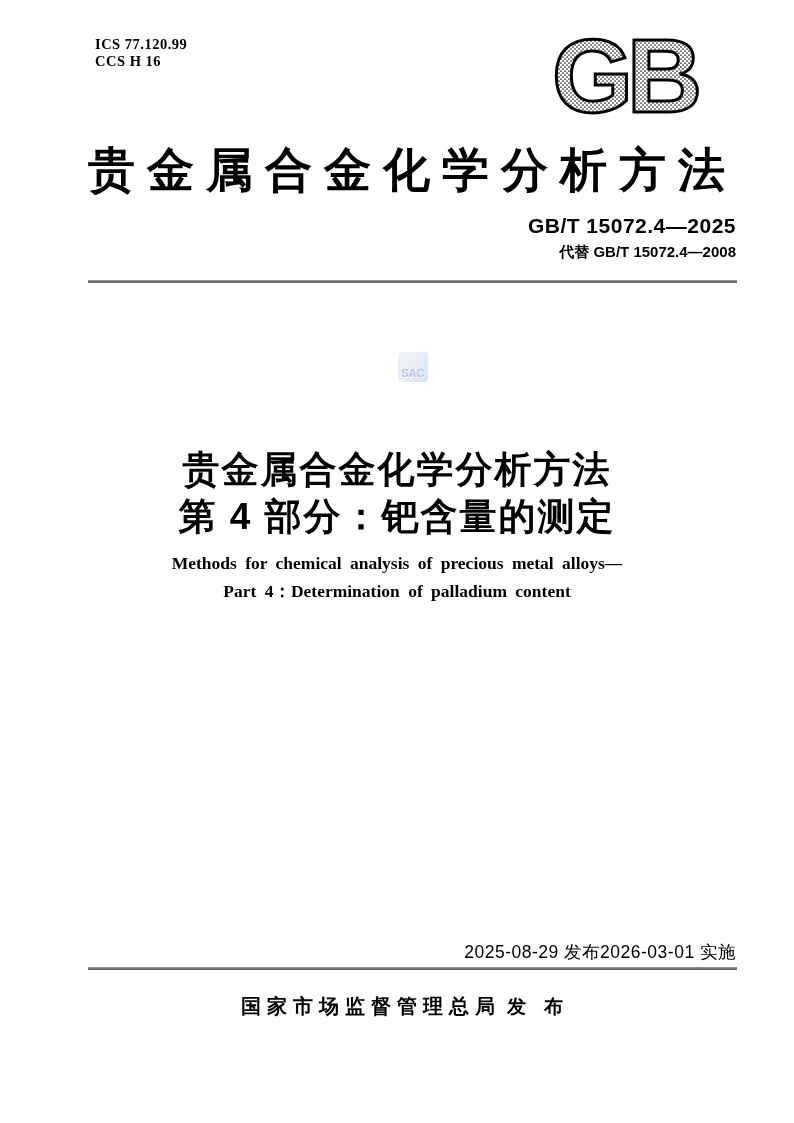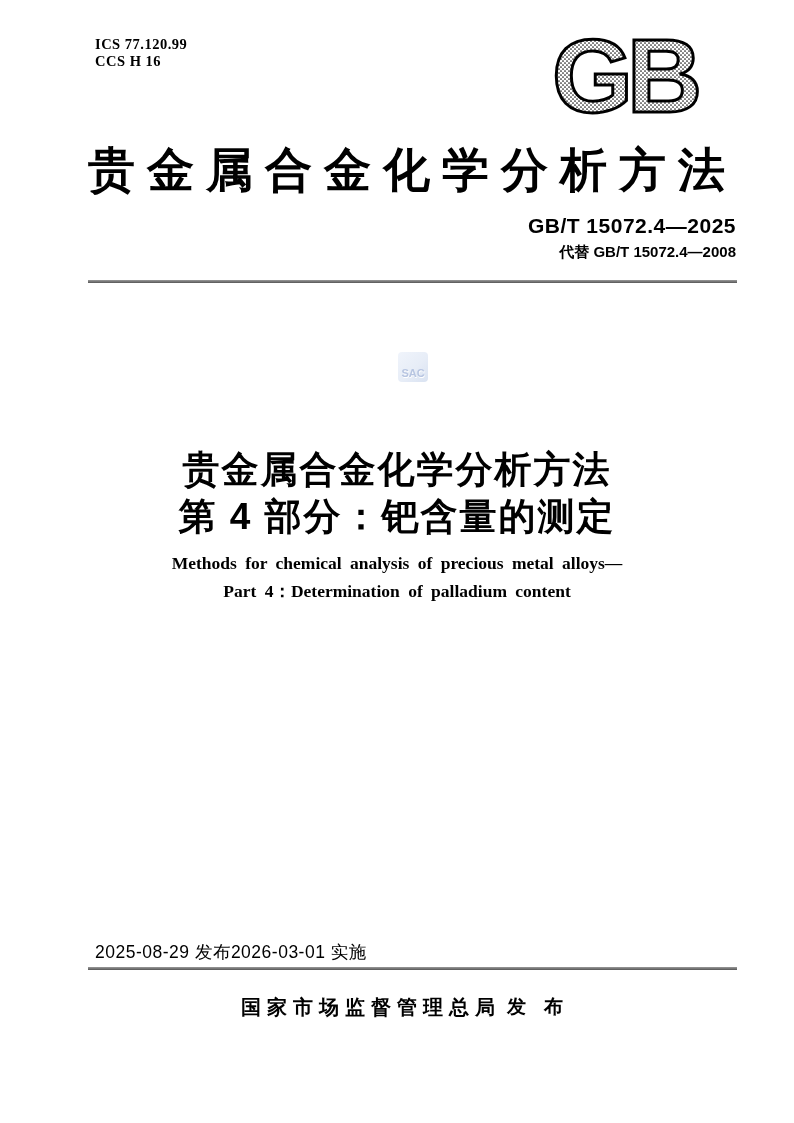--- a/index.html
+++ b/index.html
@@ -118,39 +118,39 @@
     word-spacing: 4px;
   }
 
   
   .dates {
     position: absolute;
     top: 940px;
     left: 95px;
     right: 58px;
     display: flex;
-    justify-content: flex-start;
+    justify-content: flex-end;
     font-size: 17.5px;
     font-weight: 500;
     letter-spacing: 0.5px;
   }
 
   
   .issuers {
     position: absolute;
     top: 994px;
     left: 0;
     width: 100%;
     display: flex;
     justify-content: center;
     align-items: center;
     transform: translateX(14px);
   }
   .issuer-lines {
-    font-family: Liberation Serif, serif;
+    font-family: Liberation Mono, monospace;
     font-weight: bold;
     font-size: 20px;
     line-height: 23px;
     letter-spacing: 6px;
     white-space: nowrap;
   }
   .release-label {
     font-family: "Liberation Serif", serif;
     font-weight: bold;
     font-size: 19px;

